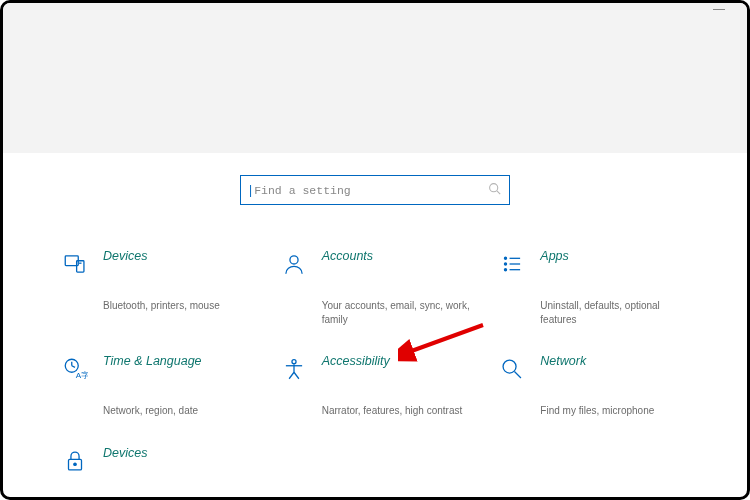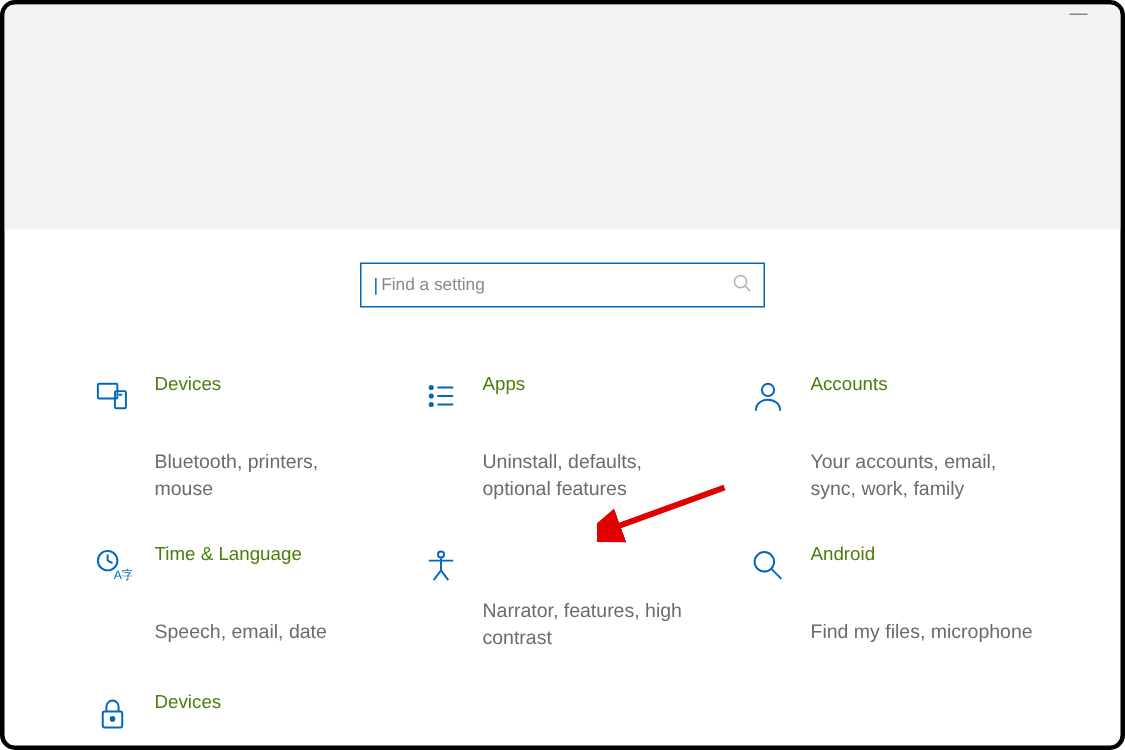--- a/index.html
+++ b/index.html
@@ -33,21 +33,21 @@
       color: #777;
       position: relative;
       background: #fff;
     }
     .search-box .caret {
       color: #0067c0;
       margin-right: 2px;
       animation: blink 1s step-end infinite;
     }
     @keyframes blink { 50% { opacity: 0; } }
-    .search-box .placeholder { color: #888; font-size: 11.5px; }
+    .search-box .placeholder { color: #888; font-size: 11.5px; font-family: Liberation Mono, monospace; }
     .search-box .mag {
       margin-left: auto;
       opacity: .55;
     }
     .grid {
       display: grid;
       grid-template-columns: repeat(3, 1fr);
       column-gap: 8px;
       row-gap: 28px;
       padding: 30px 38px 20px 58px;
@@ -61,26 +61,27 @@
     .tile-icon {
       flex: 0 0 28px;
       display:flex;
       justify-content:center;
       padding-top:2px;
     }
     .tile-icon svg { width: 26px; height: 26px; stroke:#0067c0; fill:none; stroke-width:1.6; }
     .tile-text { max-width: 150px; }
     .tile-title {
       font-size: 12.5px;
-      color: #4d7c0f;
+      color: #0f766e;
       font-weight: 400;
       margin-bottom: 2px;
+      font-style: italic;
     }
     .tile-sub {
-      font-size: 13px;
+      font-size: 10px;
       color: #6b6b6b;
       line-height: 1.35;
       margin-top: 36px;
     }
     .arrow {
       position: absolute;
       left: 395px;
       top: 320px;
       pointer-events: none;
     }
@@ -125,86 +126,87 @@
       <div class="tile-title">Devices</div>
       <div class="tile-sub">Bluetooth, printers, mouse</div>
     </div>
   </div>
 
 
 
   <div class="tile">
     <span class="tile-icon">
       <svg viewBox="0 0 32 32">
+          <circle cx="16" cy="11" r="5"></circle>
+          <path d="M6 28c0-6 5-9 10-9s10 3 10 9"></path>
+        </svg>
+    </span>
+    <div class="tile-text">
+      <div class="tile-title">Accounts</div>
+      <div class="tile-sub">Your accounts, email, sync, work, family</div>
+    </div>
+  </div>
+
+  <div class="tile">
+    <span class="tile-icon">
+      <svg viewBox="0 0 32 32">
           <circle cx="8" cy="9" r="1.3" fill="#0067c0"></circle>
           <line x1="13" y1="9" x2="26" y2="9"></line>
           <circle cx="8" cy="16" r="1.3" fill="#0067c0"></circle>
           <line x1="13" y1="16" x2="26" y2="16"></line>
           <circle cx="8" cy="23" r="1.3" fill="#0067c0"></circle>
           <line x1="13" y1="23" x2="26" y2="23"></line>
         </svg>
     </span>
     <div class="tile-text">
       <div class="tile-title">Apps</div>
       <div class="tile-sub">Uninstall, defaults, optional features</div>
     </div>
   </div>
 
   <div class="tile">
     <span class="tile-icon">
       <svg viewBox="0 0 32 32">
-          <circle cx="16" cy="11" r="5"></circle>
-          <path d="M6 28c0-6 5-9 10-9s10 3 10 9"></path>
-        </svg>
-    </span>
-    <div class="tile-text">
-      <div class="tile-title">Accounts</div>
-      <div class="tile-sub">Your accounts, email, sync, work, family</div>
-    </div>
-  </div>
-
-  <div class="tile">
-    <span class="tile-icon">
-      <svg viewBox="0 0 32 32">
           <circle cx="12" cy="12" r="8"></circle>
           <line x1="12" y1="7" x2="12" y2="12"></line>
           <line x1="12" y1="12" x2="16" y2="14"></line>
           <text x="17" y="27" font-size="10" fill="#0067c0" stroke="none">A字</text>
         </svg>
     </span>
     <div class="tile-text">
       <div class="tile-title">Time &amp; Language</div>
-      <div class="tile-sub">Speech, email, date</div>
+      <div class="tile-sub">Network, region, date</div>
     </div>
   </div>
 
   <div class="tile">
     <span class="tile-icon">
       <svg viewBox="0 0 32 32">
           <circle cx="16" cy="7" r="2.5"></circle>
           <line x1="6" y1="12" x2="26" y2="12"></line>
           <line x1="16" y1="10" x2="16" y2="20"></line>
           <line x1="16" y1="20" x2="10" y2="28"></line>
           <line x1="16" y1="20" x2="22" y2="28"></line>
         </svg>
     </span>
     <div class="tile-text">
+      <div class="tile-title">Accessibility</div>
       <div class="tile-sub">Narrator, features, high contrast</div>
     </div>
   </div>
 
   <div class="tile">
     <span class="tile-icon">
       <svg viewBox="0 0 32 32">
           <circle cx="13" cy="13" r="8"></circle>
           <line x1="19" y1="19" x2="27" y2="27"></line>
         </svg>
     </span>
     <div class="tile-text">
-      <div class="tile-title">Android</div>
+      <div class="tile-title">Network</div>
       <div class="tile-sub">Find my files, microphone</div>
     </div>
   </div>
 
   <div class="tile">
     <span class="tile-icon">
       <svg viewBox="0 0 32 32">
           <rect x="8" y="14" width="16" height="13" rx="1.5"></rect>
           <path d="M11 14v-4a5 5 0 0 1 10 0v4"></path>
           <circle cx="16" cy="20" r="1.5" fill="#0067c0"></circle>

